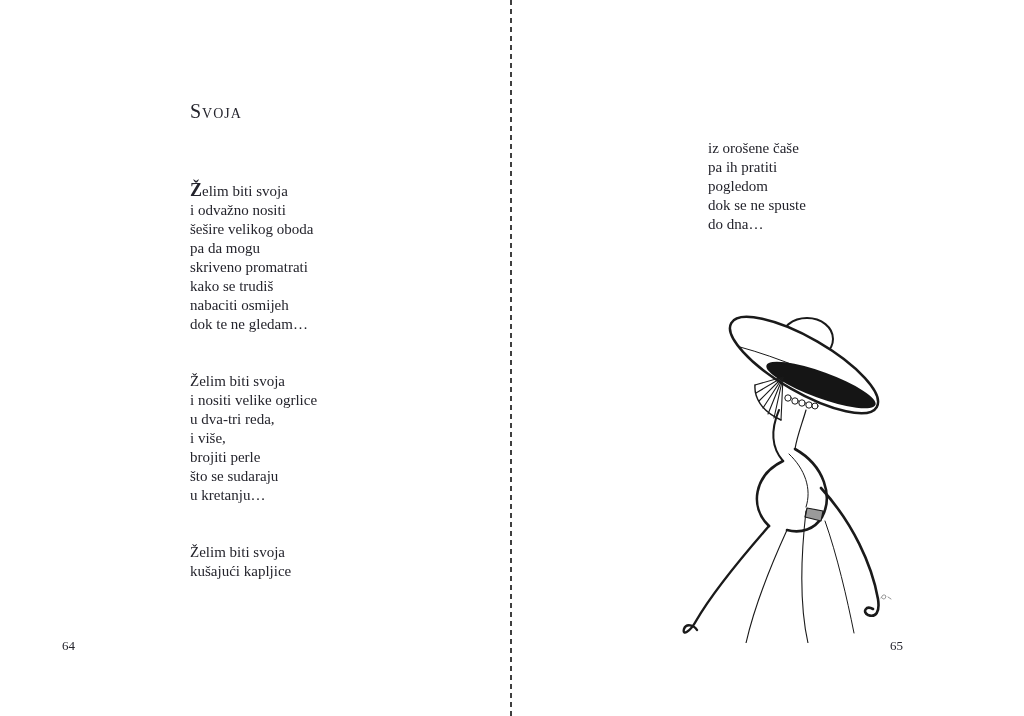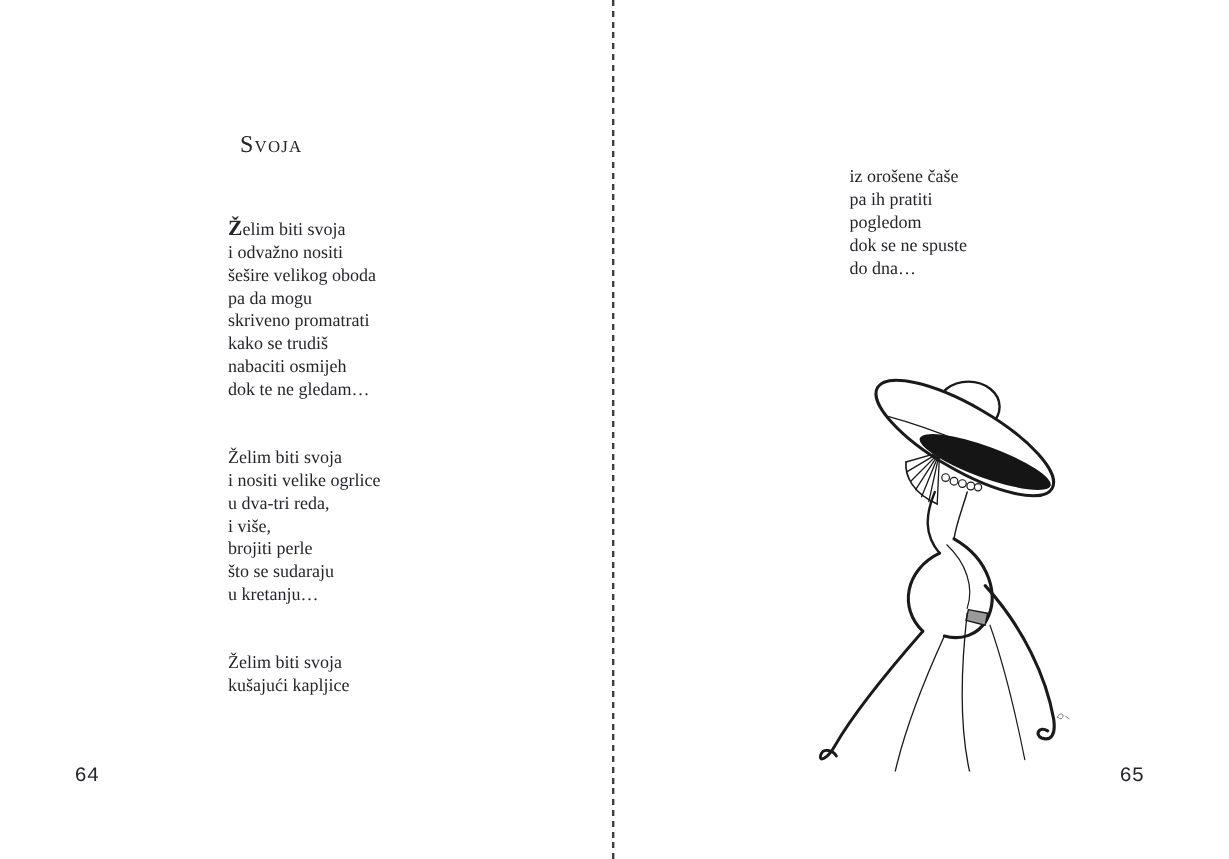--- a/index.html
+++ b/index.html
@@ -13,21 +13,21 @@
   }
   .divider{
     position:absolute;
     left:510px;top:0;
     width:2px;height:716px;
     background:repeating-linear-gradient(to bottom,#3f3f3f 0 5px,transparent 5px 9px);
   }
   .title{
     position:absolute;
     left:190px;top:100px;
-    margin:10px;
+    margin:0;
     font-size:20px;
     font-weight:400;
     font-variant:small-caps;
     letter-spacing:1px;
   }
   .poem{
     font-size:15px;
     line-height:19px;
     white-space:pre-line;
   }
@@ -42,25 +42,24 @@
     font-weight:bold;
   }
   .poem-right{
     position:absolute;
     left:708px;top:99px;
     width:240px;
     margin-top:40px;
   }
   .folio{
     position:absolute;
-    font-size:17px;
-    font-family:Liberation Mono, monospace;
+    font-size:13px;
   }
   .folio-left{left:62px;top:638px;}
-  .folio-right{left:933px;top:638px;}
+  .folio-right{left:890px;top:638px;}
   .illustration{
     position:absolute;
     left:655px;top:303px;
     width:260px;height:340px;
   }
 </style>
 </head>
 <body>
 
 <div class="spread">

